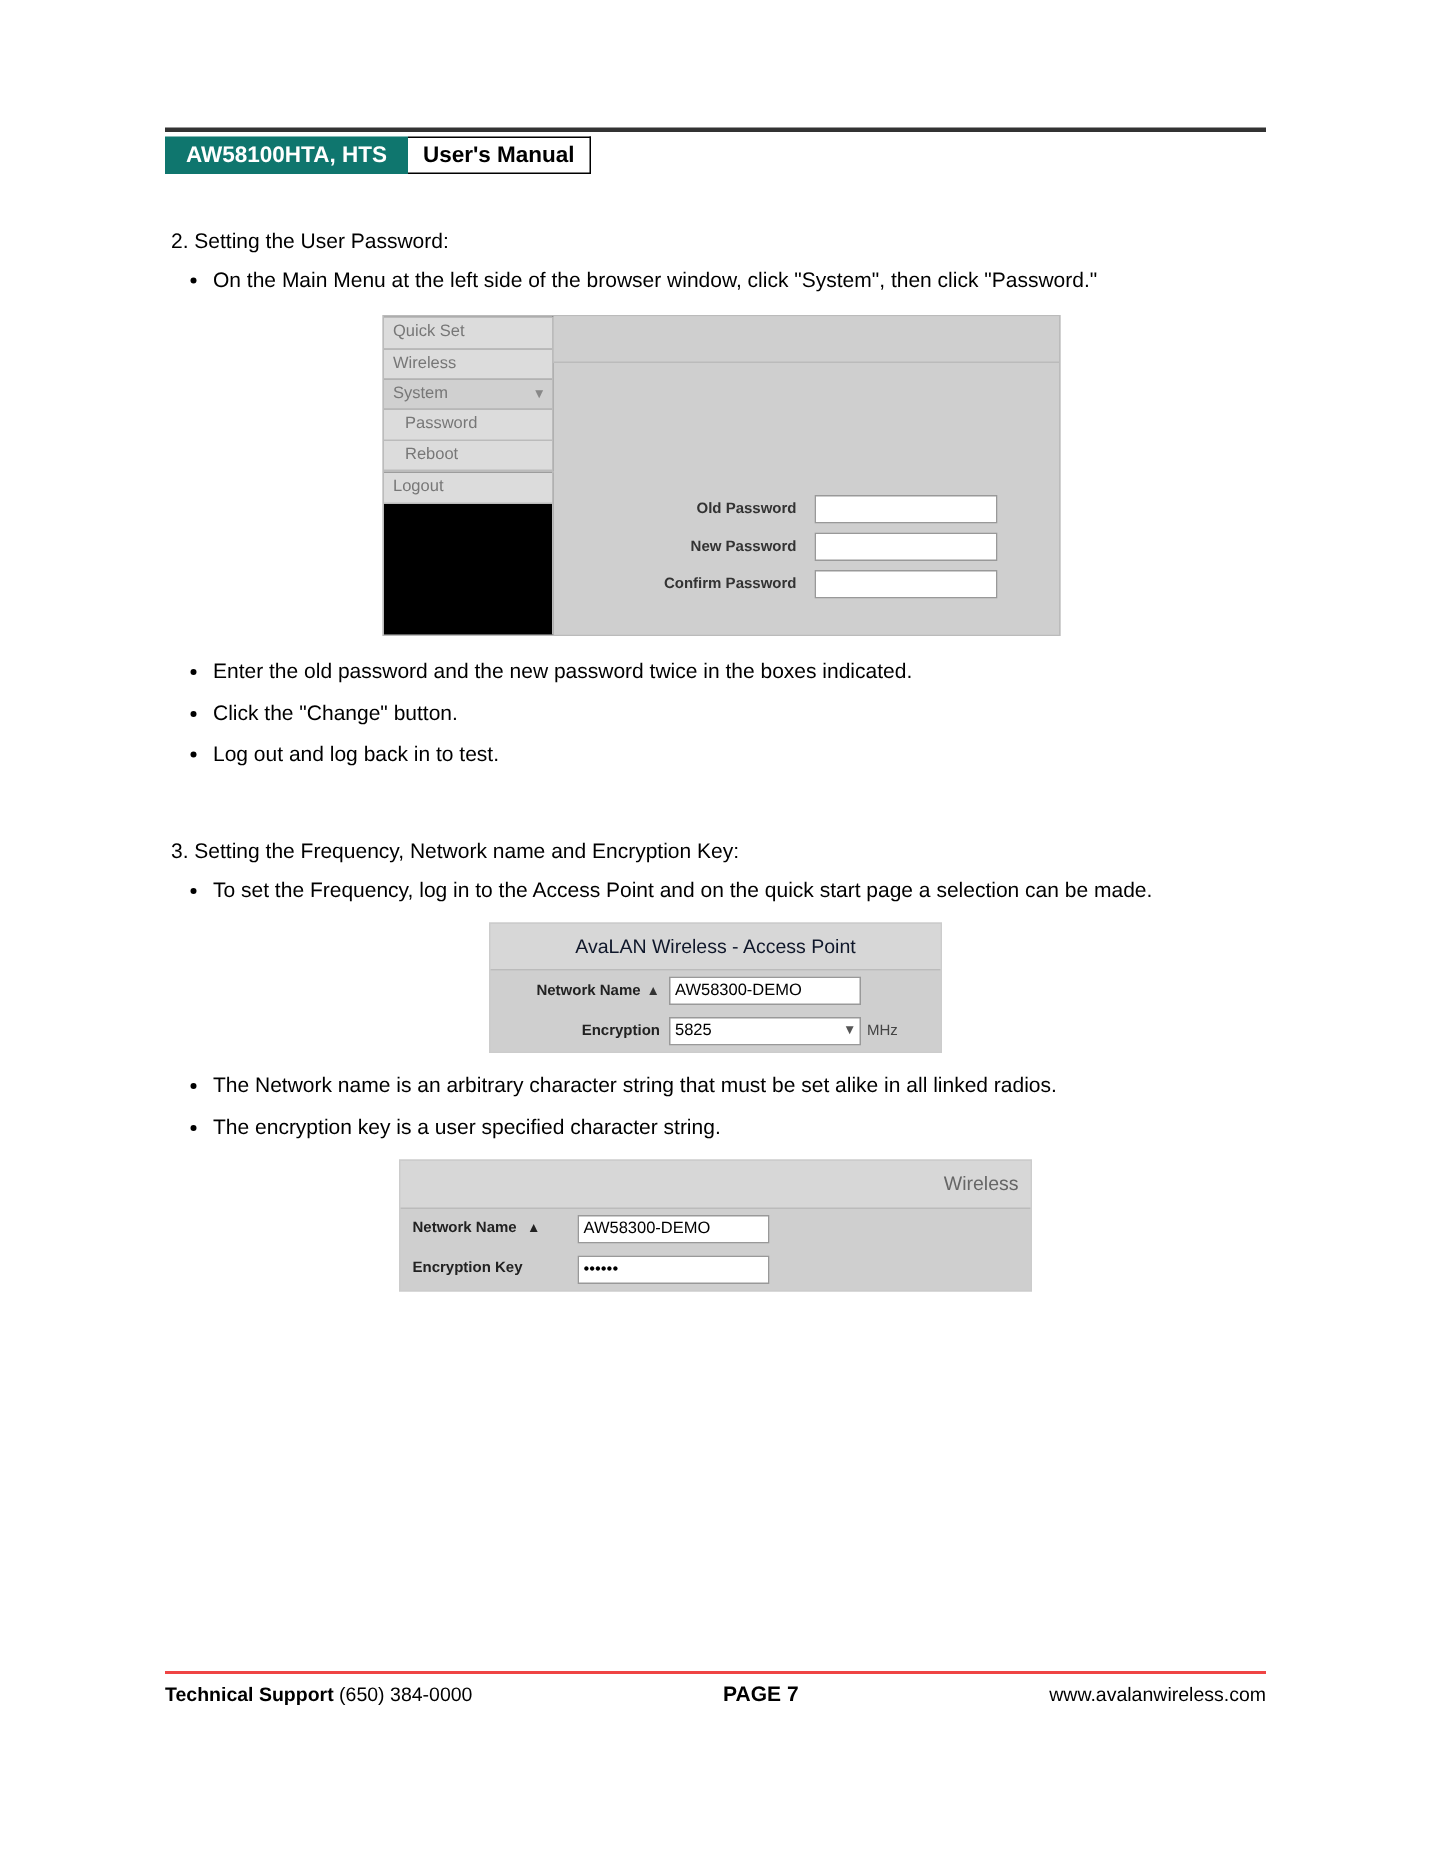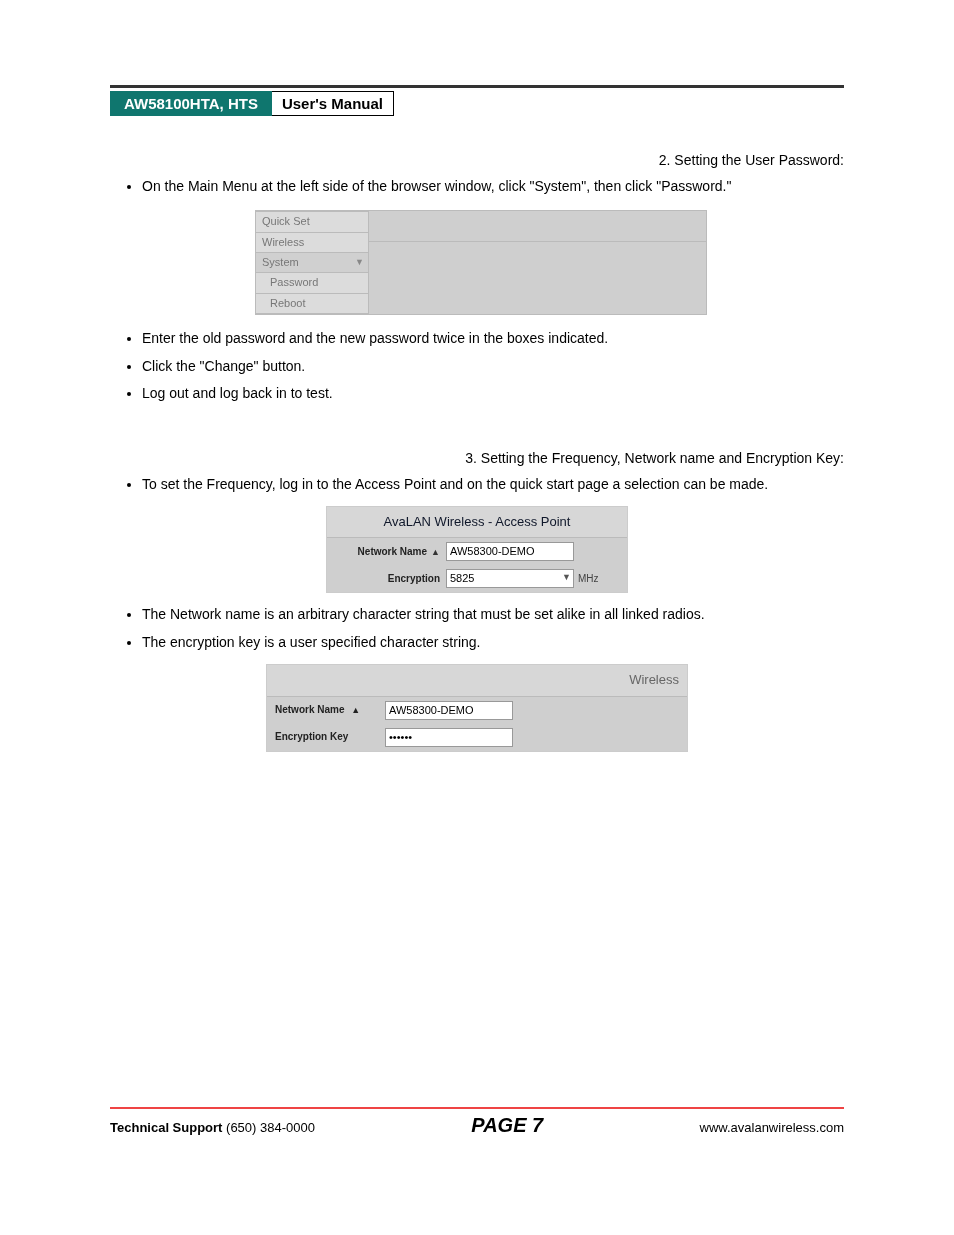--- a/index.html
+++ b/index.html
@@ -40,21 +40,20 @@
   }
   .content {
     margin-top: 35px;
     line-height: 1.4;
   }
   .step {
     margin-bottom: 45px;
   }
   .step-title {
     margin: 0 0 6px 4px;
-    text-align: right;
   }
   ul.bullets {
     list-style-type: disc;
     padding-left: 32px;
     margin: 4px 0 0 0;
   }
   ul.bullets li {
     margin-bottom: 8px;
   }
   .screenshot-frame {
@@ -226,21 +225,21 @@
     right: 110px;
     bottom: 98px;
     border-top: 2px solid #ef4444;
     padding-top: 5px;
     display: flex;
     justify-content: space-between;
     align-items: baseline;
     font-size: 13px;
   }
   .footer .support .bold { font-weight: bold; }
-  .footer .pagenum { font-weight: bold; font-size: 20px; font-style: italic; }
+  .footer .pagenum { font-weight: bold; font-size: 14px; }
 </style>
 </head>
 <body>
 
 <div class="page">
   <div class="header-rule"></div>
   <div class="header-band">
     <div class="header-left">AW58100HTA, HTS</div>
     <div class="header-right">User's Manual</div>
   </div>
@@ -262,20 +261,39 @@
               <span>System</span>
               <span class="arrow">▼</span>
             </div>
             <div class="ss-menu-item sub">Password</div>
             <div class="ss-menu-item sub">Reboot</div>
           </div>
           <div class="ss-body">
             <div class="ss-tabs"></div>
           </div>
         </div>
+        <div class="ss-row">
+          <div class="ss-menu" style="border-top:1px solid #bbb;">
+            <div class="ss-menu-item">Logout</div>
+          </div>
+          <div class="ss-body ss-form">
+            <div class="ss-field">
+              <div class="ss-label">Old Password</div>
+              <div class="ss-input"></div>
+            </div>
+            <div class="ss-field">
+              <div class="ss-label">New Password</div>
+              <div class="ss-input"></div>
+            </div>
+            <div class="ss-field">
+              <div class="ss-label">Confirm Password</div>
+              <div class="ss-input"></div>
+            </div>
+          </div>
+        </div>
       </div>
 
       <ul class="bullets">
         <li>Enter the old password and the new password twice in the boxes indicated.</li>
         <li>Click the "Change" button.</li>
         <li>Log out and log back in to test.</li>
       </ul>
     </div>
 
     <div class="step">

